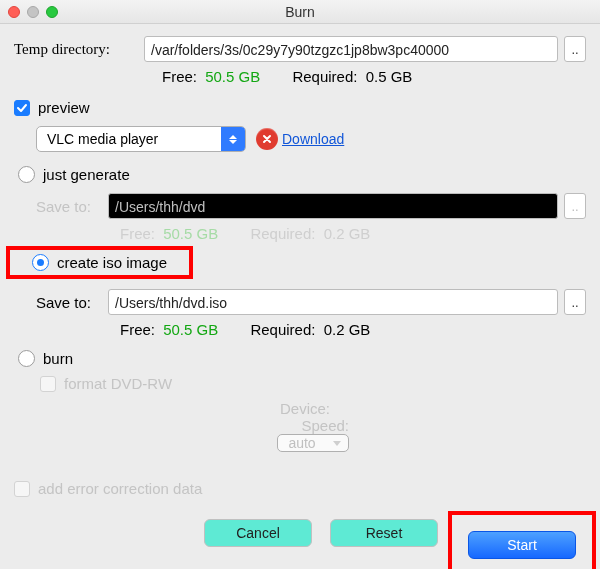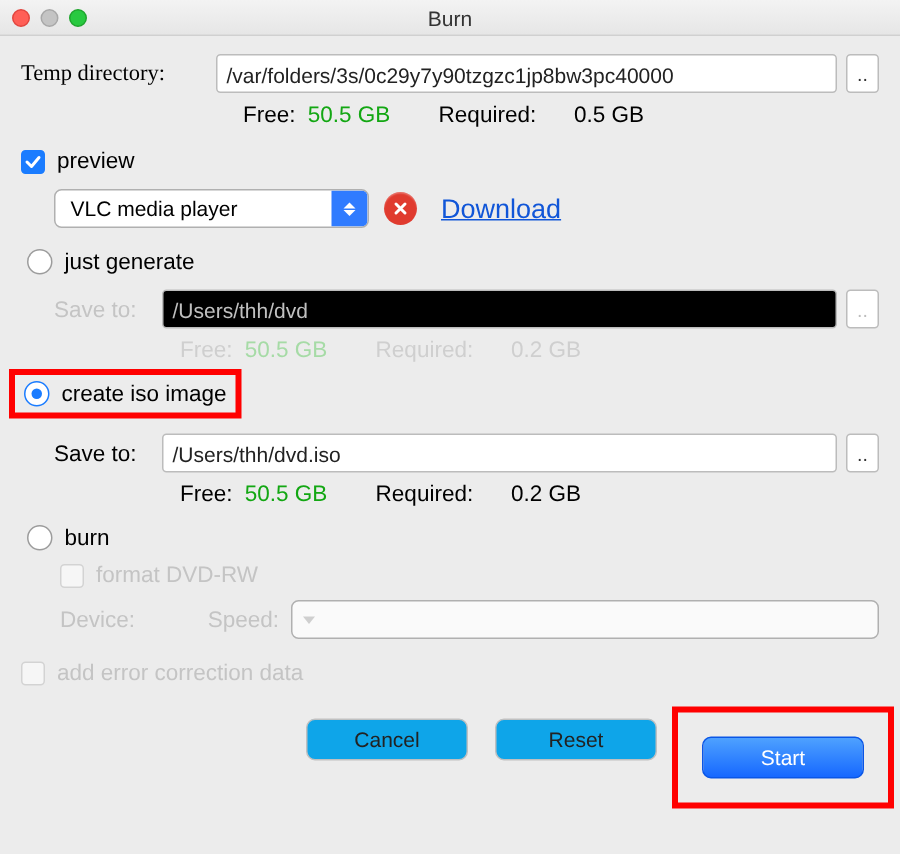--- a/index.html
+++ b/index.html
@@ -52,21 +52,21 @@
     background:#fff; border:1px solid #bcbcbc; border-radius:3px;
     display:flex; align-items:center; justify-content:center;
     font-size:13px; color:#333;
   }
   .browse.disabled { color:#bdbdbd; }
 
   .freeRow { margin-left: 148px; font-size:15px; margin-bottom: 14px; }
   .freeRow.sm { margin-left: 102px; }
   .free-label { color:#000; margin-right:4px;}
   .free-val { color:#13a713; margin-right: 28px;}
-  .req-label { color:#000; margin-right:21px;}
+  .req-label { color:#000; margin-right:4px;}
   .req-val { color:#000; }
   .freeRow.disabled .free-label,
   .freeRow.disabled .req-label,
   .freeRow.disabled .req-val { color:#cfcfcf; }
   .freeRow.disabled .free-val { color:#a6dba6; }
 
   .checkbox {
     width:16px; height:16px; border:1px solid #a6a6a6; border-radius:3px;
     background:#fff; margin-right:8px; display:inline-flex; align-items:center; justify-content:center;
     flex-shrink:0;
@@ -108,34 +108,34 @@
   .select.gray.disabled .sel-text { color:#c0c0c0; }
   .select.gray.disabled .tri.down { border-top-color:#cfcfcf;}
 
   .dl-stop {
     width:22px; height:22px; border-radius:50%;
     background:#e03b2f; display:flex; align-items:center; justify-content:center;
     box-shadow: inset 0 1px 1px rgba(255,255,255,0.3);
     margin-left:10px;
   }
   .dl-stop svg { display:block; }
-  .dl-link { color:#1156d8; text-decoration:underline; margin-left:16px; font-size:18px; }
-
-  .highlight { border:4px solid #ff0000; padding:4px 6px; display:inline-flex; align-items:center; }
+  .dl-link { color:#1156d8; text-decoration:underline; margin-left:4px; font-size:14px; }
+
+  .highlight { border:4px solid #ff0000; padding:4px 22px; display:inline-flex; align-items:center; }
   .hl-start { position:absolute; border:4px solid #ff0000; }
 
   .disabled-text { color:#c4c4c4; }
 
   .footer {
     display:flex; justify-content:flex-end; gap:18px;
     padding: 6px 12px 12px 12px;
   }
   .btn {
     width:108px; height:28px; border-radius:6px;
-    background:#0ea5e9; border:1px solid #c0c0c0;
+    background:#5eead4; border:1px solid #c0c0c0;
     font-size:14px; display:flex; align-items:center; justify-content:center;
     color:#222;
   }
   .btn.primary {
     background: linear-gradient(#4ea1ff,#1668ff);
     border:1px solid #0a56e6; color:#fff;
   }
   .section { position:relative; margin-left: 4px; }
 </style>
 </head>
@@ -228,24 +228,25 @@
 
   <div class="section">
     <div class="row" style="margin-bottom:8px;">
       <span class="radio"></span>
       <span class="label">burn</span>
     </div>
     <div class="row" style="margin-left:22px; margin-bottom:8px;">
       <span class="checkbox disabled"></span>
       <span class="label disabled-text">format DVD-RW</span>
     </div>
-    <div class="row" style="margin-left:22px; margin-bottom:14px;">
+    <div class="row" style="margin-left:22px; margin-bottom:28px;flex-direction:column;">
       <div class="label disabled-text" style="width:66px;">Device:</div>
       <div class="label disabled-text" style="width:70px; text-align:right; margin-right:8px; margin-left:10px;">Speed:</div>
       <div class="select gray disabled" style="flex:1;">
+        <span class="sel-text">auto</span>
         <span class="sel-arrows">
             <span class="tri down"></span>
           </span>
       </div>
     </div>
   </div>
 
   <div class="row" style="margin-bottom:6px;align-items:flex-end;">
     <span class="checkbox disabled"></span>
     <span class="label disabled-text">add error correction data</span>

